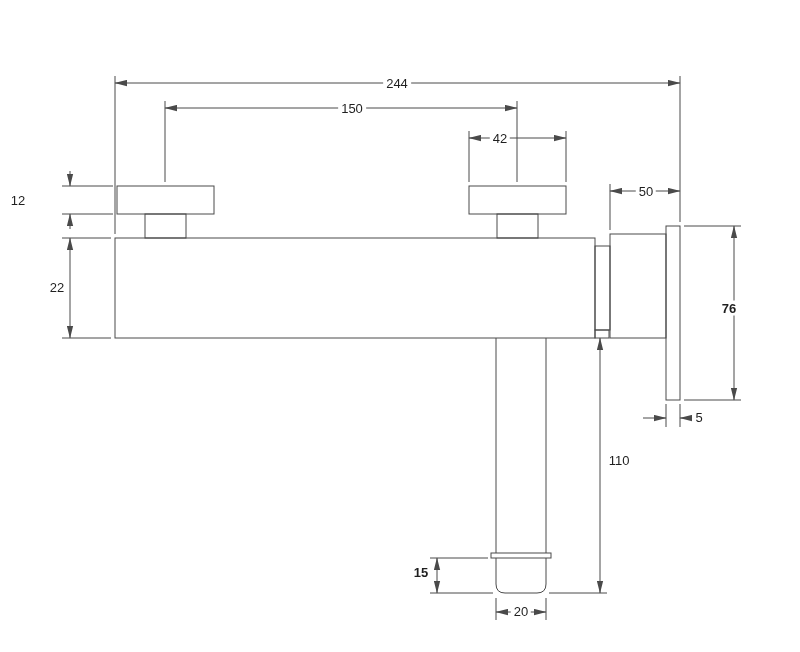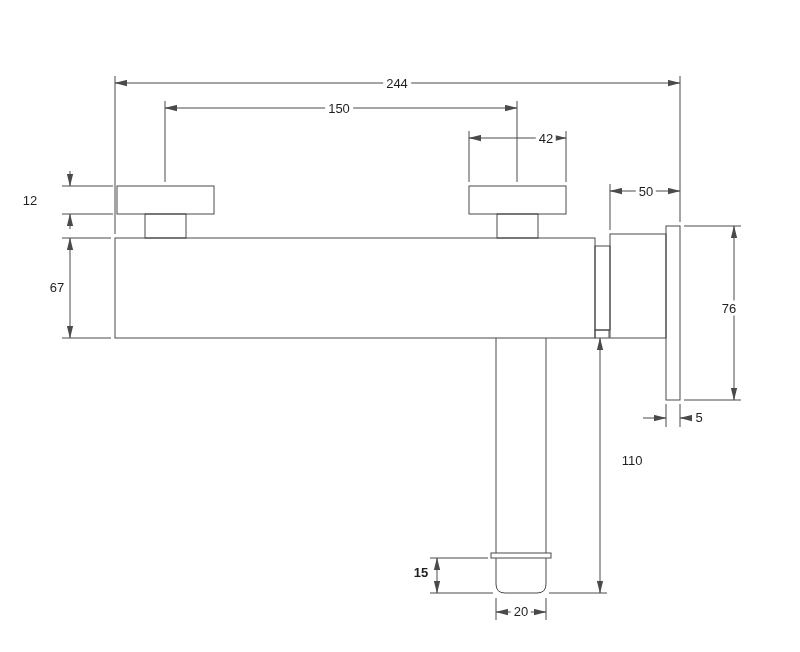--- a/index.html
+++ b/index.html
@@ -146,24 +146,24 @@
 
     <g>
       <line x1="496" y1="590" x2="496" y2="612"></line>
       <line x1="546" y1="590" x2="546" y2="612"></line>
       <line x1="521" y1="604" x2="496" y2="604" marker-end="url(#arr)"></line>
       <line x1="521" y1="604" x2="546" y2="604" marker-end="url(#arr)"></line>
     </g>
   </svg>
 
   <span class="dim-label" style="left:397px; top:75px;">244</span>
-  <span class="dim-label" style="left:339px; top:100px;">150</span>
-  <span class="dim-label" style="left:546px; top:130px;">42</span>
+  <span class="dim-label" style="left:352px; top:100px;">150</span>
+  <span class="dim-label" style="left:500px; top:130px;">42</span>
   <span class="dim-label" style="left:646px; top:183px;">50</span>
-  <span class="dim-label" style="left:30px;  top:192px;">12</span>
-  <span class="dim-label" style="left:57px;  top:279px;">67</span>
-  <span class="dim-label" style="left:729px; top:300px;">76</span>
+  <span class="dim-label" style="left:18px;  top:192px;">12</span>
+  <span class="dim-label" style="left:57px;  top:279px;">22</span>
+  <span class="dim-label" style="left:729px; top:300px;font-weight:bold;">76</span>
   <span class="dim-label" style="left:699px; top:409px;">5</span>
-  <span class="dim-label" style="left:632px; top:452px;">110</span>
+  <span class="dim-label" style="left:619px; top:452px;">110</span>
   <span class="dim-label" style="left:421px; top:564px;font-weight:bold;">15</span>
   <span class="dim-label" style="left:521px; top:603px;">20</span>
 
 </div>
 
 </body></html>

